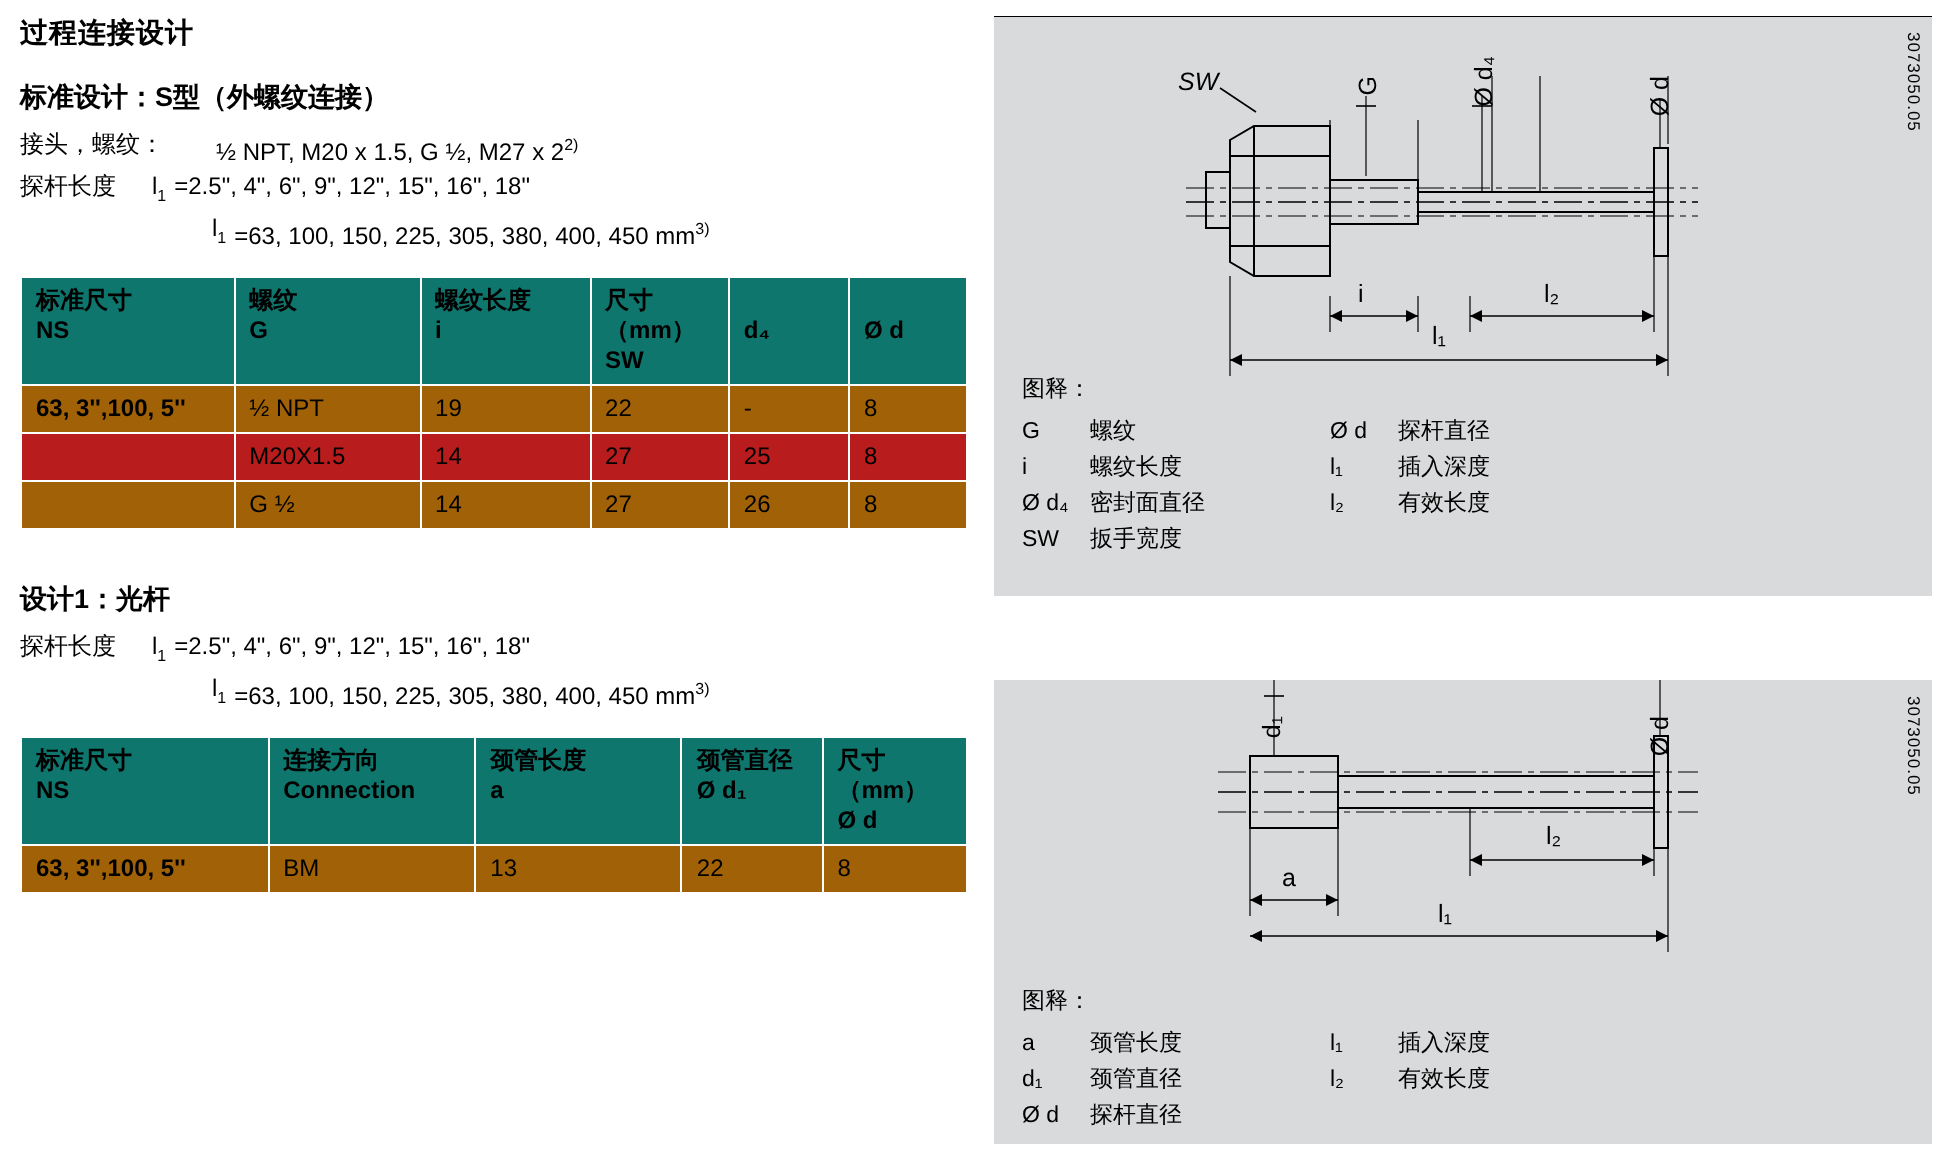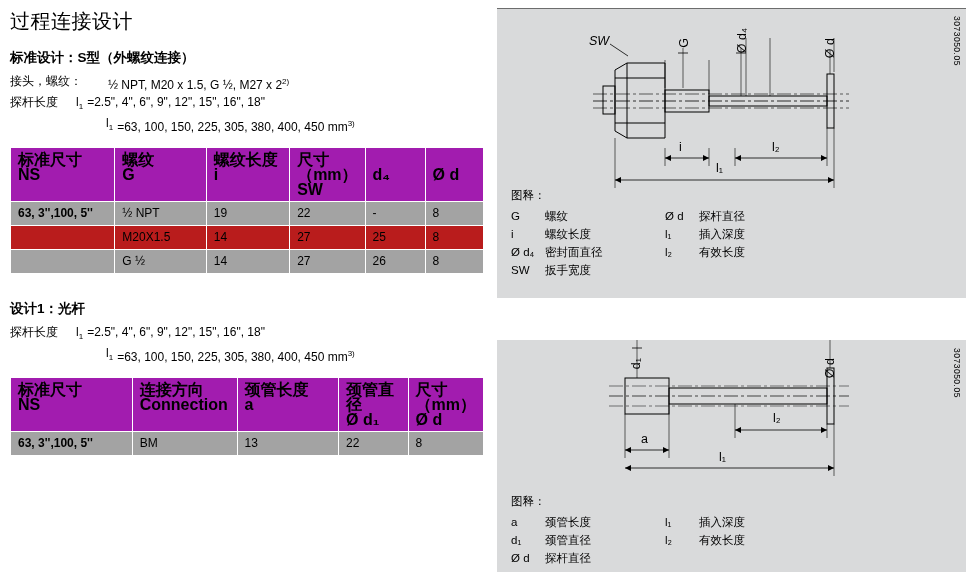--- a/index.html
+++ b/index.html
@@ -21,22 +21,22 @@
     height: 580px;
   }
   
   .left-col {
     position: absolute;
     left: 10px;
     top: 8px;
     width: 475px;
   }
   .doc-title {
-    font-size: 20px;
-    font-weight: normal;
+    font-size: 14px;
+    font-weight: bold;
     margin: 0 0 14px 0;
     letter-spacing: 0.5px;
   }
   .sec-title {
     font-size: 13.5px;
     font-weight: bold;
     margin: 0 0 6px 0;
   }
   .spec-line {
     font-size: 12px;
@@ -65,30 +65,30 @@
     margin-top: 10px;
     font-size: 12px;
   }
   table.spec th, table.spec td {
     border: 1px solid #ffffff;
     padding: 4px 7px;
     text-align: left;
     vertical-align: top;
   }
   table.spec thead th {
-    background: #a21caf;
+    background: #0f766e;
     font-weight: bold;
-    font-size: 16px;
+    font-size: 12px;
     line-height: 15px;
   }
   table.spec thead th.grp {
     text-align: left;
   }
   table.spec tbody td {
-    background: #a3a3a3;
+    background: #a16207;
     height: 15px;
   }
   table.spec tbody tr.alt td {
     background: #b91c1c;
   }
   .col-ns { width: 113px; }
   .col-b  { width: 90px; }
   .col-c  { width: 93px; }
   .col-d  { width: 58px; }
   .col-e  { width: 58px; }

